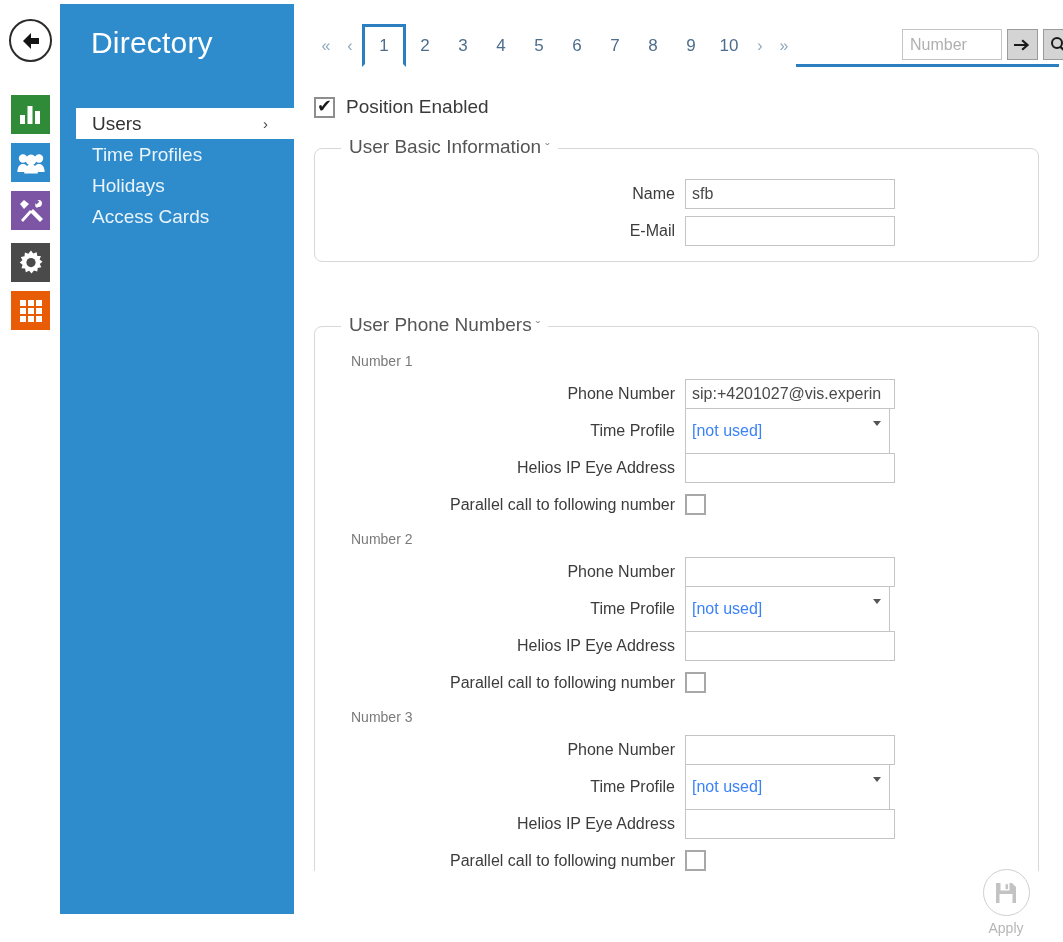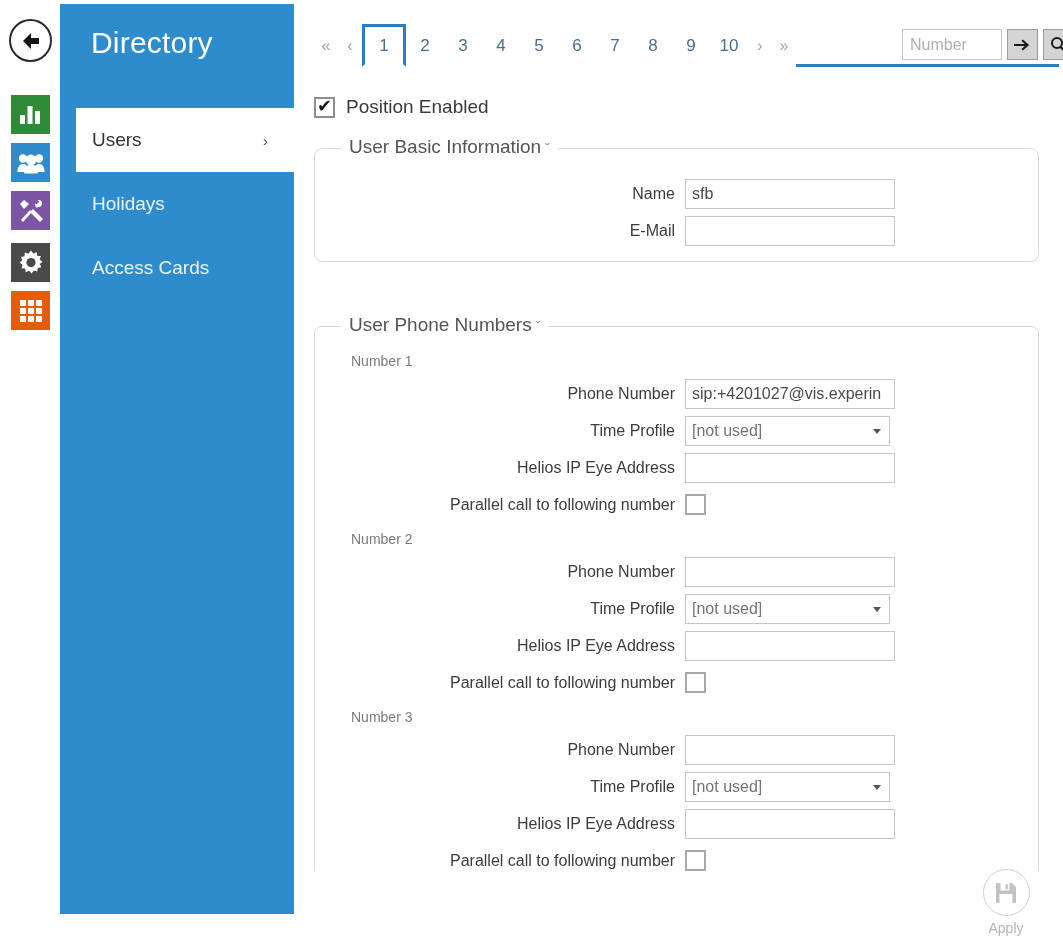--- a/index.html
+++ b/index.html
@@ -104,21 +104,21 @@
     color: #ffffff;
     font-weight: normal;
     letter-spacing: 0.2px;
   }
   .menu {
     position: absolute;
     left: 0; top: 104px;
     width: 234px;
   }
   .menu-item {
-    height: 64px;
+    height: 31px;
     display: flex;
     align-items: center;
     padding-left: 32px;
     padding-right: 20px;
     font-size: 19px;
     color: #eaf4fb;
     cursor: pointer;
     white-space: nowrap;
     gap: 27px;
   }
@@ -282,28 +282,28 @@
     border: 1px solid #c4c4c4;
     background: #ffffff;
     font-size: 16px;
     color: #4a4a4a;
     padding: 0 6px;
     font-family: "Liberation Sans", sans-serif;
     outline: none;
   }
   .fld.readonly { background: #e8e8e8; }
   .sel {
-    width: 205px; height: 30px;
+    width: 205px; height: 46px;
     border: 1px solid #c4c4c4;
     background: #ffffff;
     display: flex;
     align-items: center;
     padding: 0 6px;
     font-size: 16px;
-    color: #737373;
+    color: #3b82f6;
     cursor: pointer;
     position: relative;
   }
   .sel .caret-dn {
     position: absolute;
     right: 8px; top: 12px;
     width: 0; height: 0;
     border-left: 4px solid transparent;
     border-right: 4px solid transparent;
     border-top: 5px solid #555555;
@@ -433,20 +433,23 @@
   </div>
 
   <div class="sidepanel">
     <div class="panel-title">Directory</div>
     <div class="menu" id="sidebar-menu">
         <div class="menu-item active">
           <span>Users</span>
           <span class="chev">›</span>
         </div>
         <div class="menu-item">
+          <span>Time Profiles</span>
+        </div>
+        <div class="menu-item">
           <span>Holidays</span>
         </div>
         <div class="menu-item">
           <span>Access Cards</span>
         </div>
       </div>
   </div>
 
   <div class="content">
 

